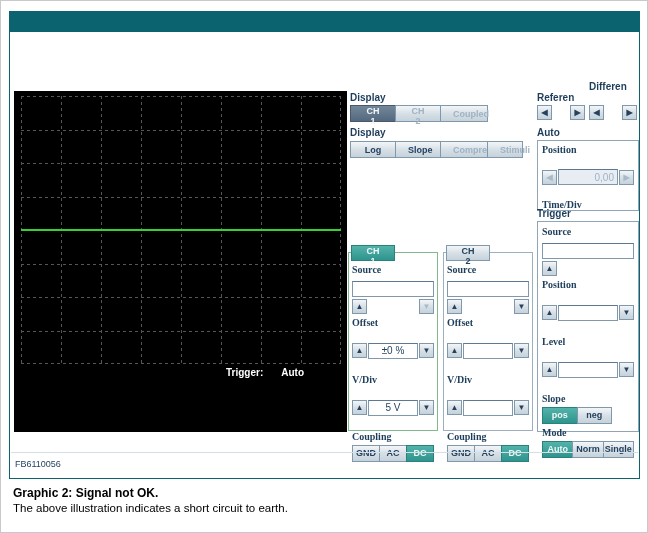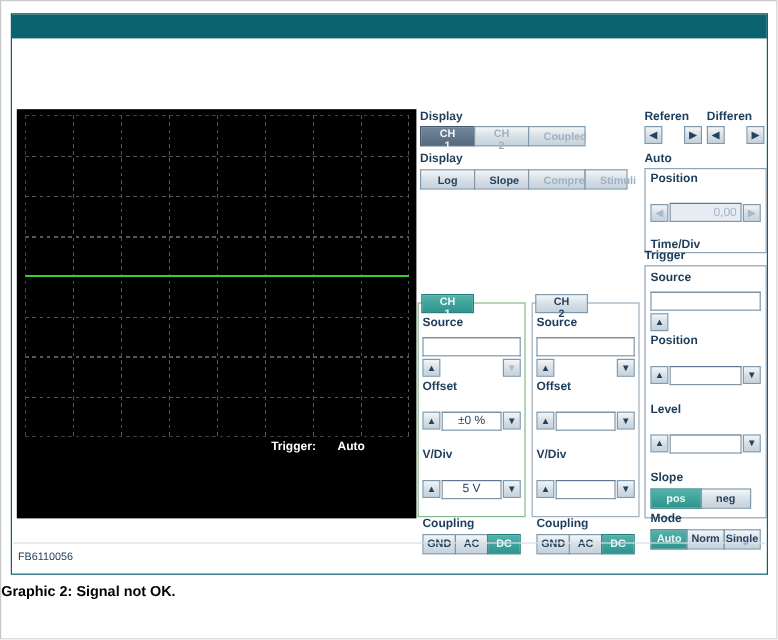--- a/index.html
+++ b/index.html
@@ -29,38 +29,38 @@
   .btn.teal { background:linear-gradient(180deg,#53b3ab,#2e948d); color:#f1f8f8; border-color:#27817c; }
   .btn.spin { width:15px; height:15px; padding:0; font-size:8px; line-height:13px; flex:0 0 15px; }
   .btn.spin.dis { color:#a8bac9; }
 
   .field { border:1px solid #7f98ac; border-top-color:#5d7890; background:#fff; height:16px;
            font-size:10px; font-family:inherit; padding:0 3px; color:#1d3d5a; min-width:0; }
   .field.dis { background:#e7edf2; color:#a2b3c4; }
   .wfull { width:100%; }
 
   .box { position:absolute; border:1px solid #90a5b6; background:#fff; padding:3px 4px; }
-  .boxlbl { font-size:10px; font-weight:bold; color:#1d3d5a; margin:1px 0 2px; line-height:12px; white-space:nowrap; }
+  .boxlbl { font-size:10px; font-weight:bold; color:#1d3d5a; margin:1px 0 2px; line-height:12px; white-space:nowrap;font-family:Liberation Serif, serif; }
   .hrow { display:flex; align-items:center; margin:0 0 3px; }
   .hrow .field { flex:1; margin:12px 1px; }
   .hrow.spread { justify-content:space-between; }
   .grp .btn { flex:1; padding:0; }
   .grp .btn + .btn { margin-left:-1px; }
   .tight .boxlbl { margin:0 0 1px; }
   .tight .hrow { margin-bottom:2px; }
 
   .chpanel { position:absolute; width:90px; height:179px; border:1px solid #9db0bf;
              background:#fff; padding:10px 3px 3px; }
   .chpanel.green { border-color:#82b98c; }
   .chtab { position:absolute; top:-8px; left:2px; width:44px; height:16px; }
 
   .footline { position:absolute; left:1px; right:1px; top:440px; border-top:1px solid #d7dfe6; }
   .code { position:absolute; left:5px; top:447px; font-size:9px; color:#1d3d5a; }
 
-  .cap { position:absolute; left:0; top:485px; color:#000; }
+  .cap { position:absolute; left:12px; top:485px; color:#000; }
   .cap-title { font-size:12px; font-weight:bold; }
   .cap-body { font-size:11.5px; margin-top:2px; }
 </style>
 </head>
 <body>
 
 <div class="page">
   <div class="window">
     <div class="titlebar"></div>
 
@@ -104,21 +104,21 @@
       <button class="btn" style="width:46px">Slope</button>
       <button class="btn dis" style="width:48px">Compress</button>
       <button class="btn dis" style="width:36px">Stimuli</button>
     </div>
 
     <div class="lbl" style="left:527px;top:80px">Referen</div>
     <div class="btnrow" style="left:527px;top:93px;width:48px;justify-content:space-between">
       <button class="btn spin"><span>◀</span></button>
       <button class="btn spin"><span>▶</span></button>
     </div>
-    <div class="lbl" style="left:579px;top:80px">Differen</div>
+    <div class="lbl" style="left:579px;top:69px">Differen</div>
     <div class="btnrow" style="left:579px;top:93px;width:48px;justify-content:space-between">
       <button class="btn spin"><span>◀</span></button>
       <button class="btn spin"><span>▶</span></button>
     </div>
 
     <div class="lbl" style="left:527px;top:115px">Auto</div>
     <div class="box tight" style="left:527px;top:128px;width:102px;height:71px;padding:3px 4px 2px">
       <div class="boxlbl">Position</div>
       <div class="hrow">
         <button class="btn spin dis"><span>◀</span></button>
@@ -146,21 +146,21 @@
         <input class="field" value="" style="">
         <button class="btn spin"><span>▼</span></button>
       </div>
       <div class="boxlbl">Level</div>
       <div class="hrow">
         <button class="btn spin"><span>▲</span></button>
         <input class="field" value="" style="">
         <button class="btn spin"><span>▼</span></button>
       </div>
       <div class="boxlbl">Slope</div>
-      <div class="hrow grp" style="width:84px">
+      <div class="hrow grp" style="width:70px">
         <button class="btn teal">pos</button>
         <button class="btn">neg</button>
       </div>
       <div class="boxlbl">Mode</div>
       <div class="hrow grp" style="margin-bottom:0">
         <button class="btn teal">Auto</button>
         <button class="btn">Norm</button>
         <button class="btn">Single</button>
       </div>
     </div>
@@ -220,14 +220,15 @@
         <button class="btn teal">DC</button>
       </div>
     </div>
 
     <div class="footline"></div>
     <div class="code">FB6110056</div>
   </div>
 
   <div class="cap">
     <div class="cap-title">Graphic 2: Signal not OK.</div>
+    <div class="cap-body">The above illustration indicates a short circuit to earth.</div>
   </div>
 </div>
 
 </body></html>

